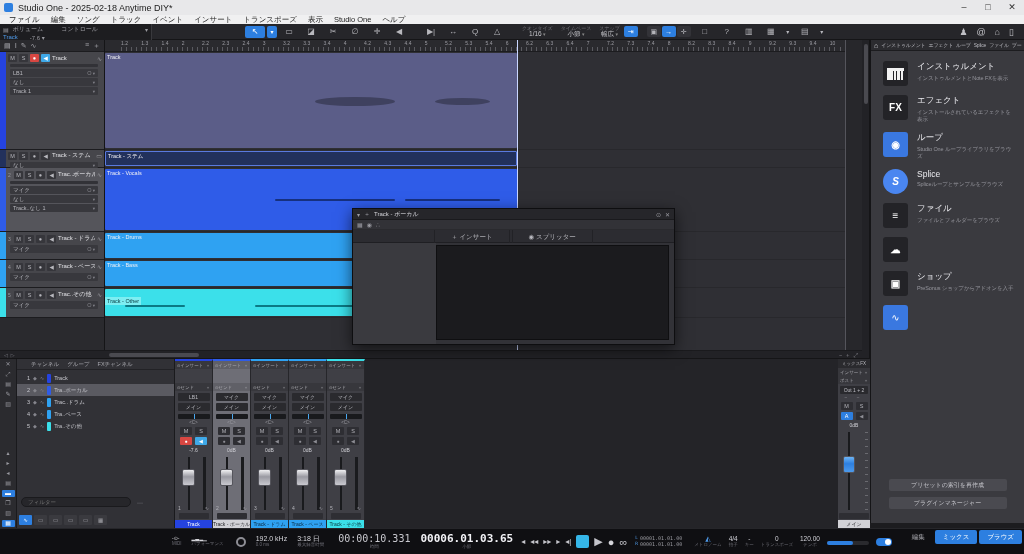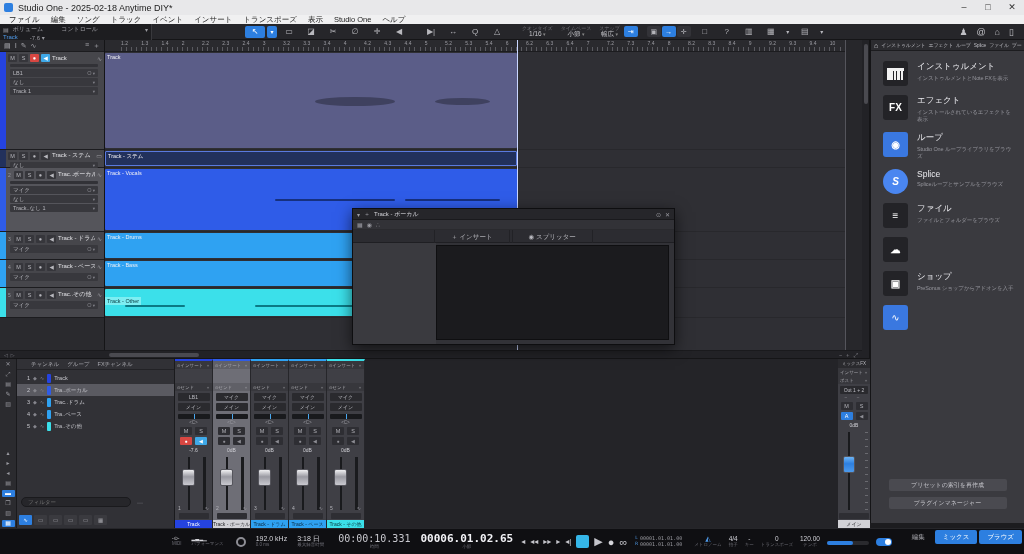--- a/index.html
+++ b/index.html
@@ -915,21 +915,21 @@
     <span class="v">3:18 日</span>
     <span class="l">最大録音時間</span>
   </div>
   <div style="width:14px"></div>
   <div class="bigtime-wrap">
     <span class="bigtime" style="font-size:10px; font-weight:normal; color:#c9c9cf">00:00:10.331</span>
     <span class="l">時間</span>
   </div>
   <div style="width:10px"></div>
   <div class="bigtime-wrap">
-    <span class="bigtime">00006.01.02.65</span>
+    <span class="bigtime">00006.01.03.65</span>
     <span class="l">小節</span>
   </div>
   <div style="width:8px"></div>
   <div class="tbtns">
     <span>◂</span>
     <span>◂◂</span>
     <span>▸▸</span>
     <span>▸</span>
     <span>◂|</span>
     <span class="stopbtn"></span>

